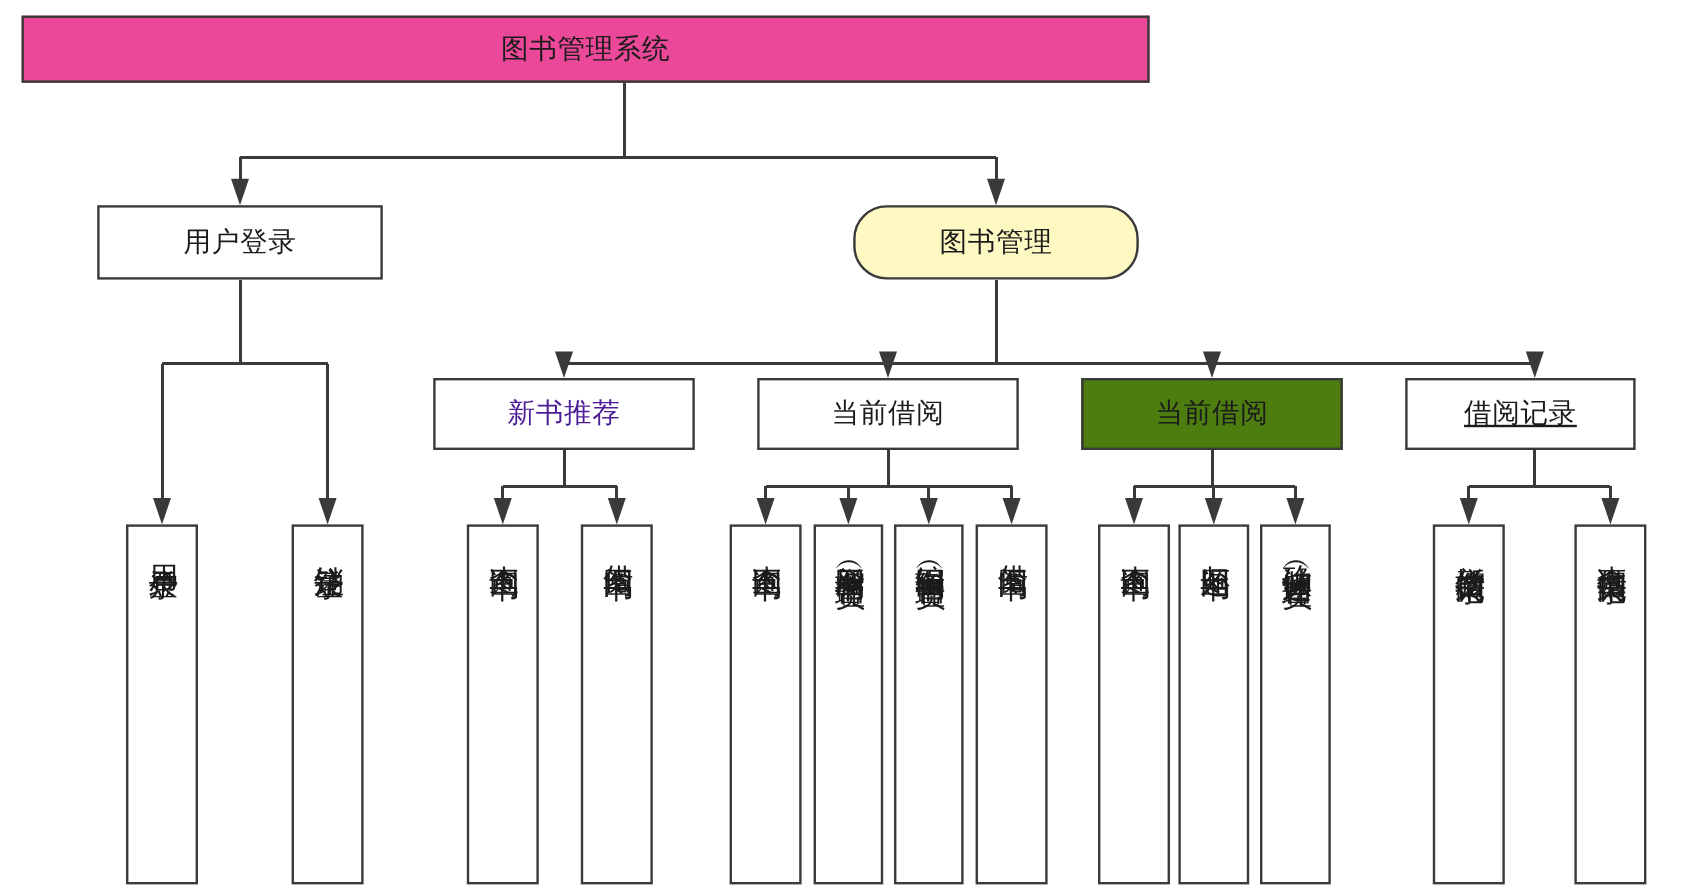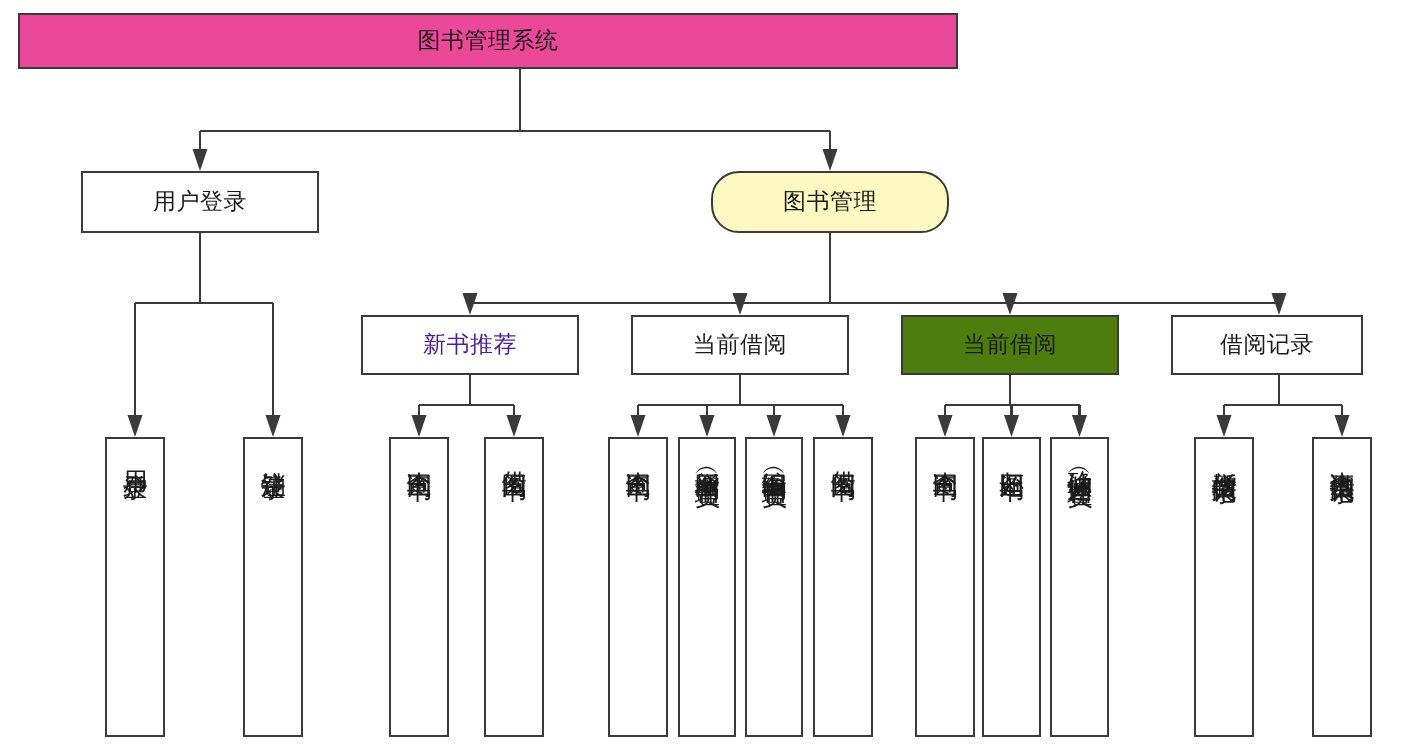--- a/index.html
+++ b/index.html
@@ -136,21 +136,21 @@
       </div>
       <div class="node horizontal" style="left: 361px; top: 315px; width: 218px; height: 60px; border-color: rgb(58, 58, 58); background: rgb(255, 255, 255); color: #4c1d95;">
         <span class="label">新书推荐</span>
       </div>
       <div class="node horizontal" style="left: 631px; top: 315px; width: 218px; height: 60px; border-color: rgb(58, 58, 58); background: rgb(255, 255, 255); color: rgb(27, 27, 27);">
         <span class="label">当前借阅</span>
       </div>
       <div class="node horizontal" style="left: 901px; top: 315px; width: 218px; height: 60px; border-color: rgb(58, 58, 58); background: #4d7c0f; color: rgb(27, 27, 27);">
         <span class="label">当前借阅</span>
       </div>
-      <div class="node horizontal" style="left: 1171px; top: 315px; width: 192px; height: 60px; border-color: rgb(58, 58, 58); background: rgb(255, 255, 255); color: rgb(27, 27, 27);">
+      <div class="node horizontal" style="left: 1171px; top: 315px; width: 192px; height: 60px; border-color: rgb(58, 58, 58); background: rgb(255, 255, 255); color: rgb(27, 27, 27); text-decoration: underline;">
         <span class="label">借阅记录</span>
       </div>
       <div class="node vertical" style="left: 105px; top: 437px; width: 60px; height: 300px; border-color: rgb(58, 58, 58); background: rgb(255, 255, 255); color: rgb(27, 27, 27);">
         <span class="label">用户登录</span>
       </div>
       <div class="node vertical" style="left: 243px; top: 437px; width: 60px; height: 300px; border-color: rgb(58, 58, 58); background: rgb(255, 255, 255); color: rgb(27, 27, 27);">
         <span class="label">注销登录</span>
       </div>
       <div class="node vertical" style="left: 389px; top: 437px; width: 60px; height: 300px; border-color: rgb(58, 58, 58); background: rgb(255, 255, 255); color: rgb(27, 27, 27);">
         <span class="label">查询图书</span>

